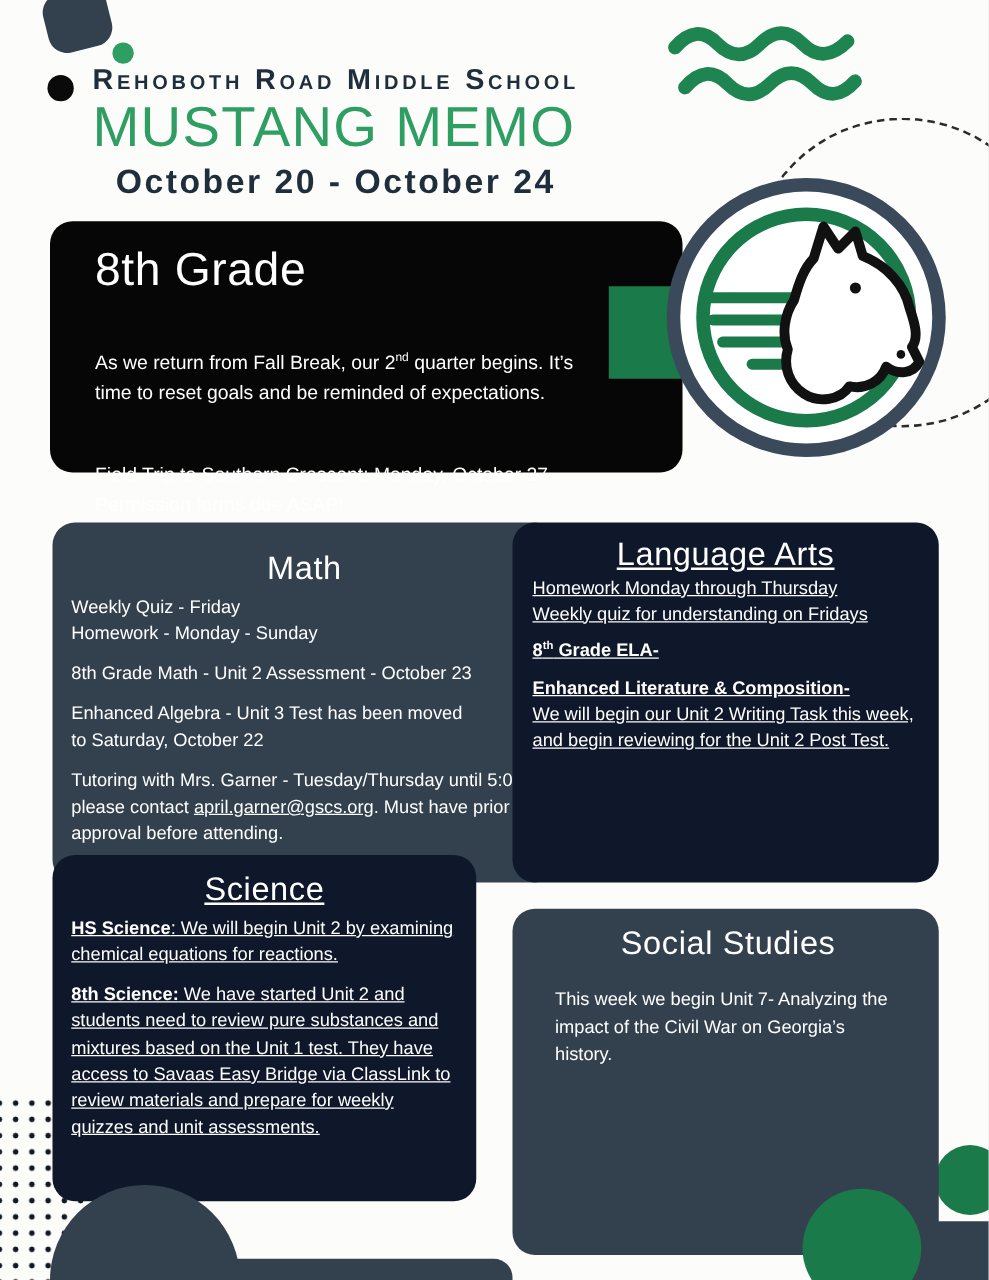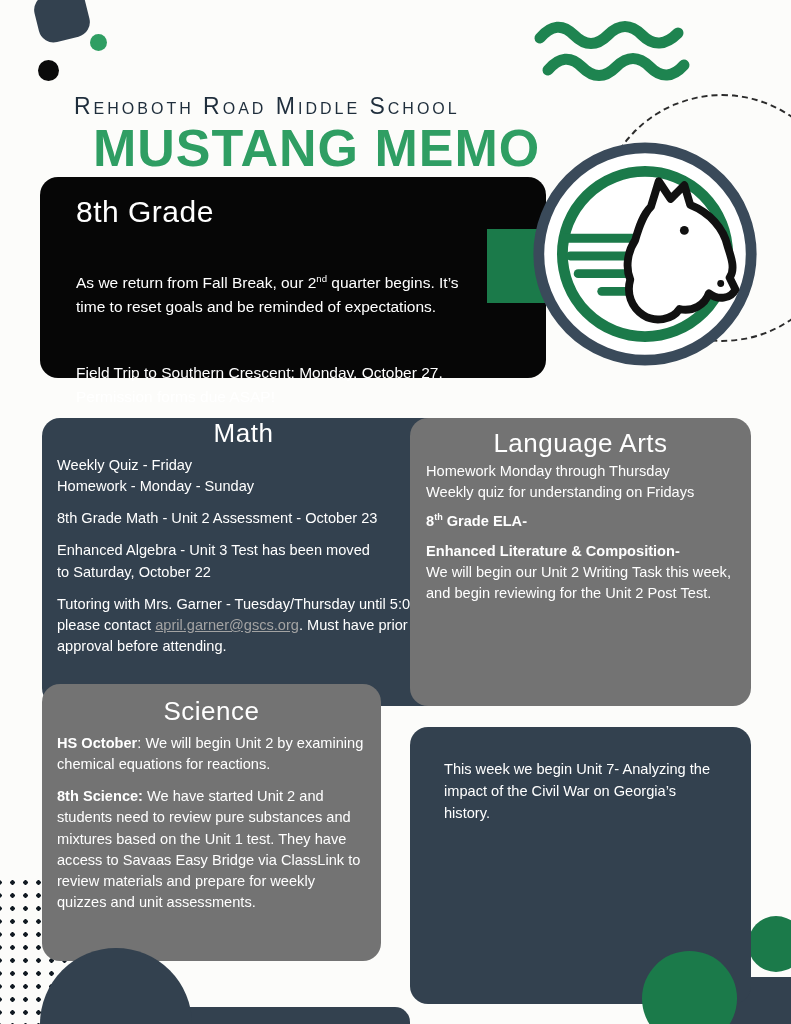--- a/index.html
+++ b/index.html
@@ -8,50 +8,50 @@
   .page { position:relative; width:791px; height:1024px; margin:0 auto; background:#fcfcfa; overflow:hidden; }
 
   
   .slate-blob-tl { position:absolute; left:36px; top:-8px; width:52px; height:48px; background:#33414f; border-radius:15px; transform:rotate(-14deg); }
   .green-dot-tl { position:absolute; left:90px; top:34px; width:17px; height:17px; border-radius:50%; background:#2f9e63; }
   .black-dot-tl { position:absolute; left:38px; top:60px; width:21px; height:21px; border-radius:50%; background:#0a0a0a; }
   .squiggles { position:absolute; left:532px; top:14px; }
 
   
   .masthead { position:absolute; left:74px; top:50px; z-index:2; }
-  .school { font-size:23px; font-variant:small-caps; letter-spacing:3px; font-weight:400; color:#1f2e3c;margin-top:43px; }
-  .memo-title { font-size:52px; font-weight:700; color:#2f9e63; letter-spacing:1px; margin-top:2px; line-height:1.0;margin-left:19px; }
+  .school { font-size:23px; font-variant:small-caps; letter-spacing:3px; font-weight:700; color:#1f2e3c; }
+  .memo-title { font-size:45px; font-weight:400; color:#2f9e63; letter-spacing:1px; margin-top:2px; line-height:1.0; }
   .dates { font-size:27px; font-weight:600; letter-spacing:2px; color:#1f2e3c; margin-top:6px;text-align:center; }
 
   
   .hero-card { position:absolute; left:40px; top:177px; width:506px; height:201px; background:#060606; border-radius:18px; color:#fff; padding:18px 36px; z-index:2; }
-  .hero-card h2 { font-size:30px; font-weight:400; margin-bottom:15px; letter-spacing:0.5px; }
+  .hero-card h2 { font-size:37px; font-weight:400; margin-bottom:15px; letter-spacing:0.5px; }
   .hero-card p { font-size:15.5px; line-height:1.55; width:392px; margin-bottom:14px;margin-top:42px; }
   .green-square { position:absolute; left:487px; top:229px; width:72px; height:74px; background:#1b7a4a; z-index:2; }
   .dashed-circle { position:absolute; left:598px; top:94px; width:248px; height:248px; border:2px dashed #2b2b2b; border-radius:50%; z-index:1; }
   .logo { position:absolute; left:527px; top:136px; width:236px; height:236px; z-index:3; }
 
   
   .card { position:absolute; border-radius:18px; color:#fff; z-index:2; }
   .card h2 { font-size:26px; font-weight:400; text-align:center; letter-spacing:0.5px; margin-bottom:6px; }
   .slate { background:#33414f; }
-  .green { background:#737373; }
+  .green { background:#0f172a;text-decoration:underline; }
   .card p { font-size:14.6px; line-height:1.45; margin-top:11px; }
   .card p.tight { margin-top:2px; }
   .pre { white-space:pre-line; }
-  .card-math { left:42px; top:418px; width:403px; height:288px; padding:0 15px 0 15px; }
+  .card-math { left:42px; top:418px; width:403px; height:288px; padding:21px 15px 0 15px; }
   .card-la { left:410px; top:418px; width:341px; height:288px; padding:10px 16px 0 16px; }
   .card-la h2 { margin-bottom:2px; }
   .card-la p { margin-top:9px; line-height:1.42; }
   .card-sci { left:42px; top:684px; width:339px; height:277px; padding:12px 15px 0 15px; }
   .card-ss { left:410px; top:727px; width:341px; height:277px; padding:12px 30px 0 34px; }
   .card-ss p { margin-top:20px; width:268px; line-height:1.5; }
   strong { font-weight:700; }
   sup { font-size:0.62em; vertical-align:super; line-height:0; }
-  .email-link { color:#a3a3a3; text-decoration:underline; cursor:pointer; }
+  .email-link { color:#ffffff; text-decoration:underline; cursor:pointer; }
 
   
   .dot-blob { position:absolute; left:-72px; top:876px; width:178px; height:178px; border-radius:50%;
               background-image:radial-gradient(#111a22 2px, transparent 2.5px); background-size:13px 13px; z-index:1; }
   .slate-circle-bl { position:absolute; left:40px; top:948px; width:152px; height:152px; border-radius:50%; background:#33414f; z-index:2; }
   .bottom-bar { position:absolute; left:114px; top:1007px; width:296px; height:34px; background:#33414f; border-radius:15px 15px 0 0; z-index:1; }
   .slate-dot-br { position:absolute; left:648px; top:908px; width:19px; height:19px; border-radius:50%; background:#1e2b38; }
   .green-circle-br-sm { position:absolute; left:748px; top:916px; width:56px; height:56px; border-radius:50%; background:#1b7a4a; z-index:1; }
   .navy-square-br { position:absolute; left:726px; top:977px; width:112px; height:112px; border-radius:26px; background:#33414f; z-index:1; }
   .green-circle-br-lg { position:absolute; left:642px; top:951px; width:95px; height:95px; border-radius:50%; background:#1b7a4a; z-index:2; }
@@ -128,25 +128,26 @@
   <section class="card green card-la">
     <h2>Language Arts</h2>
     <p class="pre tight">Homework Monday through Thursday
 Weekly quiz for understanding on Fridays</p>
     <p><strong><span>8</span><sup>th</sup><span> Grade ELA-</span></strong><br></p>
     <p><strong>Enhanced Literature &amp; Composition-</strong><br><span>We will begin our Unit 2 Writing Task this week, and begin reviewing for the Unit 2 Post Test.</span></p>
   </section>
 
   <section class="card green card-sci">
     <h2>Science</h2>
-    <p class="tight"><strong>HS October</strong><span>: We will begin Unit 2 by examining chemical equations for reactions.</span></p>
+    <p class="tight"><strong>HS Science</strong><span>: We will begin Unit 2 by examining chemical equations for reactions.</span></p>
     <p><strong>8th Science:</strong><span> We have started Unit 2 and students need to review pure substances and mixtures based on the Unit 1 test. They have access to Savaas Easy Bridge via ClassLink to review materials and prepare for weekly quizzes and unit assessments.</span></p>
   </section>
 
   <section class="card slate card-ss">
+    <h2>Social Studies</h2>
     <p>This week we begin Unit 7- Analyzing the impact of the Civil War on Georgia’s history.</p>
   </section>
 
   <div class="dot-blob"></div>
   <div class="slate-circle-bl"></div>
   <div class="bottom-bar"></div>
   <div class="slate-dot-br"></div>
   <div class="green-circle-br-sm"></div>
   <div class="navy-square-br"></div>
   <div class="green-circle-br-lg"></div>

